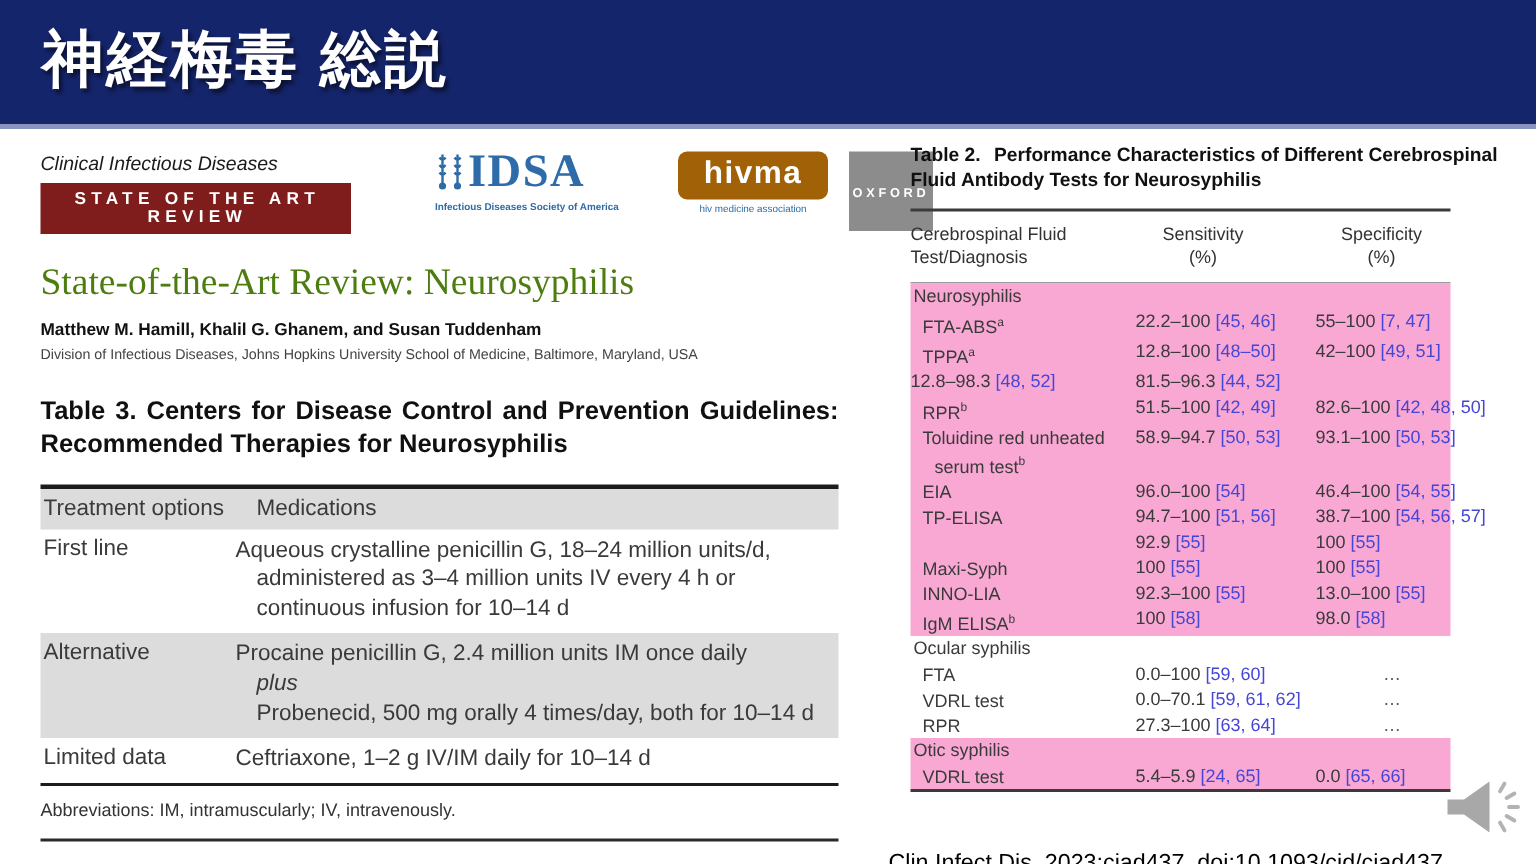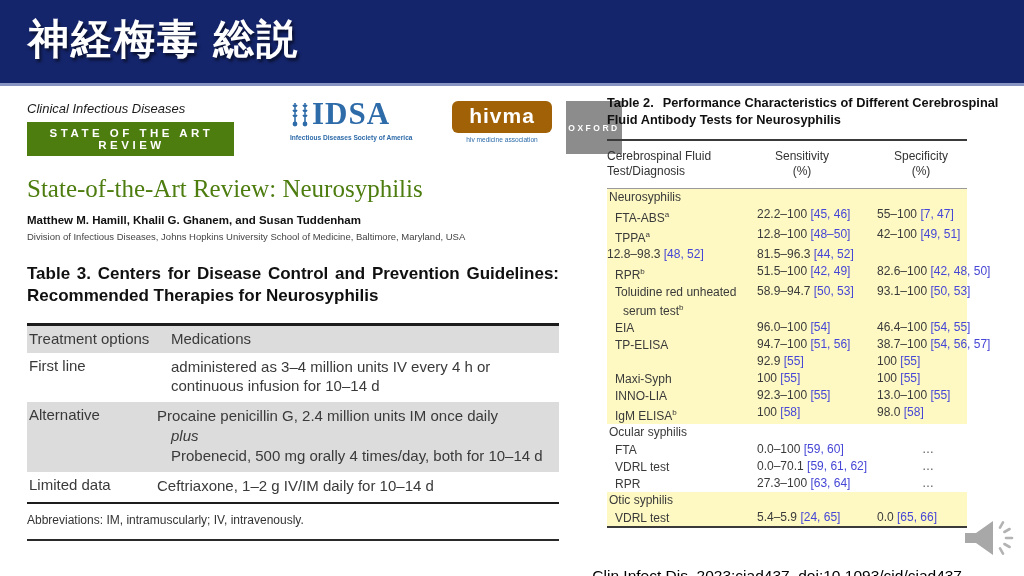--- a/index.html
+++ b/index.html
@@ -8,21 +8,21 @@
   
   .hdr{position:absolute;left:0;top:0;width:1024px;height:83px;background:#15256b;}
   .hdr-line{position:absolute;left:0;top:83px;width:1024px;height:3px;background:#8793c0;}
   .slide-title{position:absolute;left:28px;top:12px;color:#ffffff;font-size:41px;font-weight:bold;
                letter-spacing:2px;text-shadow:2px 3px 3px rgba(0,0,0,.55);}
   
   .left{position:absolute;left:27px;top:101px;width:532px;}
   .masthead{display:flex;align-items:flex-start;}
   .mh-left{width:230px;}
   .journal-name{font-style:italic;font-size:13px;color:#1a1a1a;}
-  .soar-banner{margin-top:6px;background:#4d7c0f;color:#fff;font-size:11.5px;font-weight:bold;
+  .soar-banner{margin-top:6px;background:#7f1d1d;color:#fff;font-size:11.5px;font-weight:bold;
                letter-spacing:3.5px;padding:5px 8px 5px 10px;width:189px;text-align:center;}
   .logos{display:flex;align-items:flex-start;margin-left:56px;}
   .idsa{width:150px;color:#2e6ba9;}
   .idsa-top{display:flex;align-items:flex-start;}
   .idsa-word{font-family:"Liberation Serif",serif;font-size:31px;font-weight:bold;line-height:.85;letter-spacing:1px;}
   .idsa-tag{font-size:6.6px;font-weight:bold;margin-top:3px;white-space:nowrap;}
   .hivma{margin-left:12px;width:100px;text-align:center;}
   .hivma-box{background:#a16207;border-radius:6px;color:#fff;font-weight:bold;font-size:21px;
              line-height:1;padding:4px 0 7px 0;letter-spacing:1px;}
   .hivma-tag{font-size:6.6px;color:#2e6ba9;margin-top:3px;white-space:nowrap;}
@@ -51,21 +51,21 @@
   .t2-title{font-size:12.8px;font-weight:bold;color:#101010;line-height:1.3;width:402px;}
   .t2-title .lbl{margin-right:9px;}
   .t2-rule{border-top:2px solid #3a3a3a;margin-top:11px;}
   .t2-grid{display:grid;grid-template-columns:150px 120px 138px;}
   .t2-header{font-size:12px;color:#333;padding:8px 0 9px 0;line-height:1.25;}
   .t2-header .c{text-align:center;}
   .t2-header .c.sens{padding-right:30px;}
   .t2-header .c.spec{padding-right:50px;}
   .t2-thinrule{border-top:1px solid #9a9a9a;}
   .t2-body{font-size:12px;color:#3a3a3a;}
-  .t2-section.shaded{background:#fef9c3;}
+  .t2-section.shaded{background:#f9a8d4;}
   .t2-sechead{line-height:17px;padding-left:2px;}
   .t2-row{display:grid;grid-template-columns:150px 120px 138px;align-items:start;}
   .t2-name{line-height:16px;padding:1px 0 0 16px;text-indent:-8px;}
   .t2-val{line-height:17px;white-space:nowrap;}
   .t2-val.dots{padding-left:45px;color:#555;}
   .t2-body sup{font-size:8px;}
   .ref{color:#4646d6;}
   .t2-bottom{border-top:2px solid #3a3a3a;}
   
   .citation{position:absolute;top:567px;right:62px;font-size:15.5px;color:#000;}
@@ -121,20 +121,21 @@
 
     <div class="t3">
       <div class="t3-row t3-head shaded">
         <div class="t3-col1 hang">Treatment options</div>
         <div class="t3-col2">Medications</div>
       </div>
       <div id="t3-body">
           <div class="t3-row">
             <div class="t3-col1">First line</div>
             <div class="t3-col2">
+              <div class="med-line">Aqueous crystalline penicillin G, 18–24 million units/d,</div>
               <div class="med-line ind">administered as 3–4 million units IV every 4 h or</div>
               <div class="med-line ind">continuous infusion for 10–14 d</div>
             </div>
           </div>
           <div class="t3-row shaded">
             <div class="t3-col1">Alternative</div>
             <div class="t3-col2">
               <div class="med-line">Procaine penicillin G, 2.4 million units IM once daily</div>
               <div class="med-line ind it">plus</div>
               <div class="med-line ind">Probenecid, 500 mg orally 4 times/day, both for 10–14 d</div>

